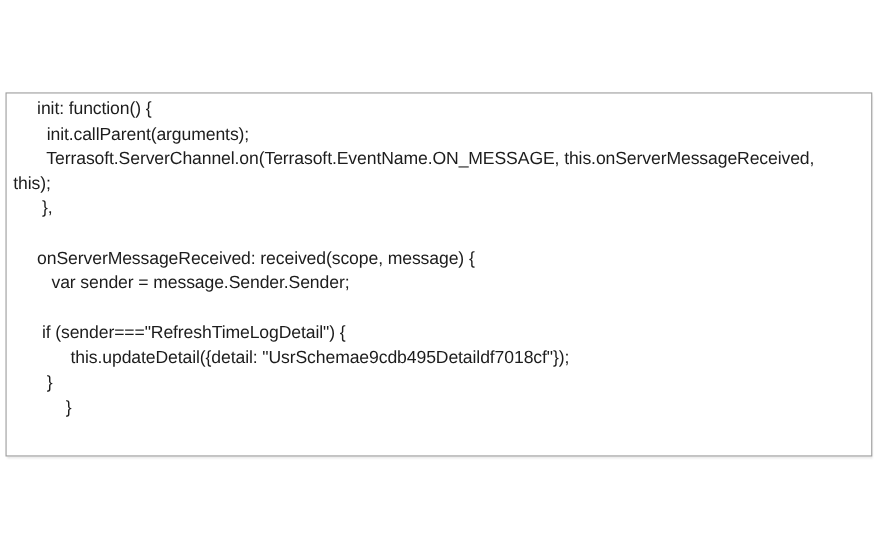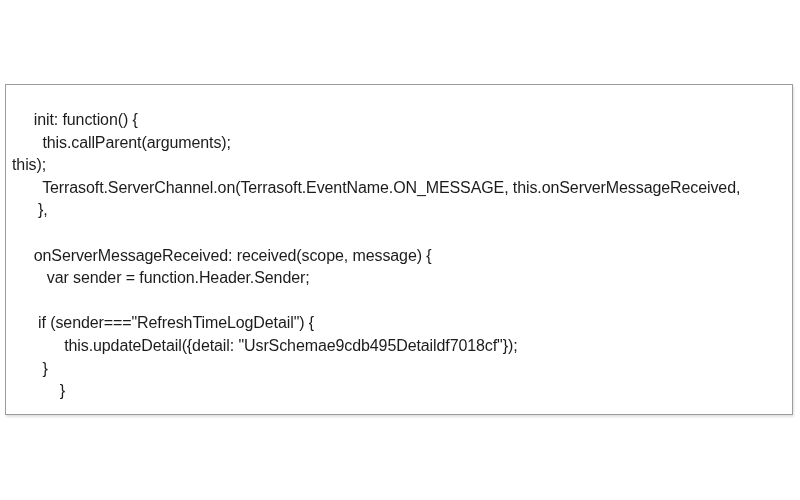--- a/index.html
+++ b/index.html
@@ -18,21 +18,21 @@
   .code-box {
     position: absolute;
     left: 5px;
     top: 84px;
     width: 788px;
     height: 331px;
     box-sizing: border-box;
     background: #ffffff;
     border: 1.5px solid #9c9c9c;
     box-shadow: 1px 2px 2px rgba(0,0,0,0.12);
-    padding: 24px 2px 0 6px;
+    padding: 4px 2px 0 6px;
     overflow: hidden;
   }
   .code-lines {
     margin: 0;
     font-family: "Liberation Sans", "DejaVu Sans", sans-serif;
     font-size: 16px;
     color: #1c1c1c;
   }
   .code-line {
     white-space: pre;
@@ -41,27 +41,27 @@
     letter-spacing: -0.1px;
   }
 </style>
 </head>
 <body>
 
 <div class="canvas">
   <div class="code-box">
     <div class="code-lines">
       <div class="code-line">     init: function() {</div>
-      <div class="code-line">       this.callParent(arguments);</div>
+      <div class="code-line">       init.callParent(arguments);</div>
+      <div class="code-line">       Terrasoft.ServerChannel.on(Terrasoft.EventName.ON_MESSAGE, this.onServerMessageReceived,</div>
       <div class="code-line">this);</div>
-      <div class="code-line">       Terrasoft.ServerChannel.on(Terrasoft.EventName.ON_MESSAGE, this.onServerMessageReceived,</div>
       <div class="code-line">      },</div>
       <div class="code-line"></div>
       <div class="code-line">     onServerMessageReceived: received(scope, message) {</div>
-      <div class="code-line">        var sender = function.Header.Sender;</div>
+      <div class="code-line">        var sender = message.Sender.Sender;</div>
       <div class="code-line"></div>
       <div class="code-line">      if (sender==="RefreshTimeLogDetail") {</div>
       <div class="code-line">            this.updateDetail({detail: "UsrSchemae9cdb495Detaildf7018cf"});</div>
       <div class="code-line">       }</div>
       <div class="code-line">           }</div>
     </div>
   </div>
 </div>
 
 </body></html>

